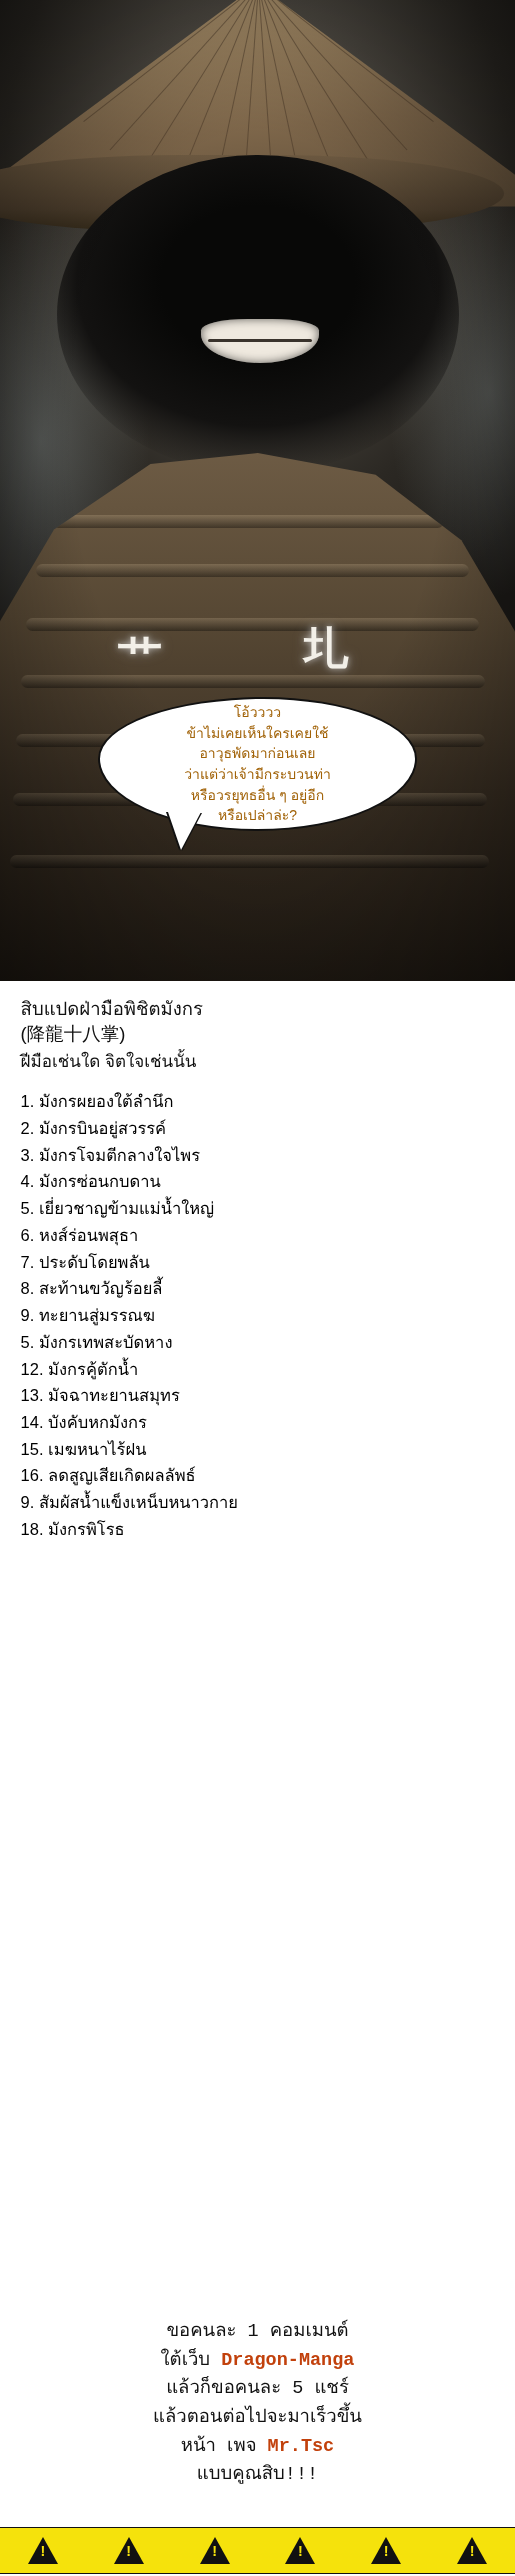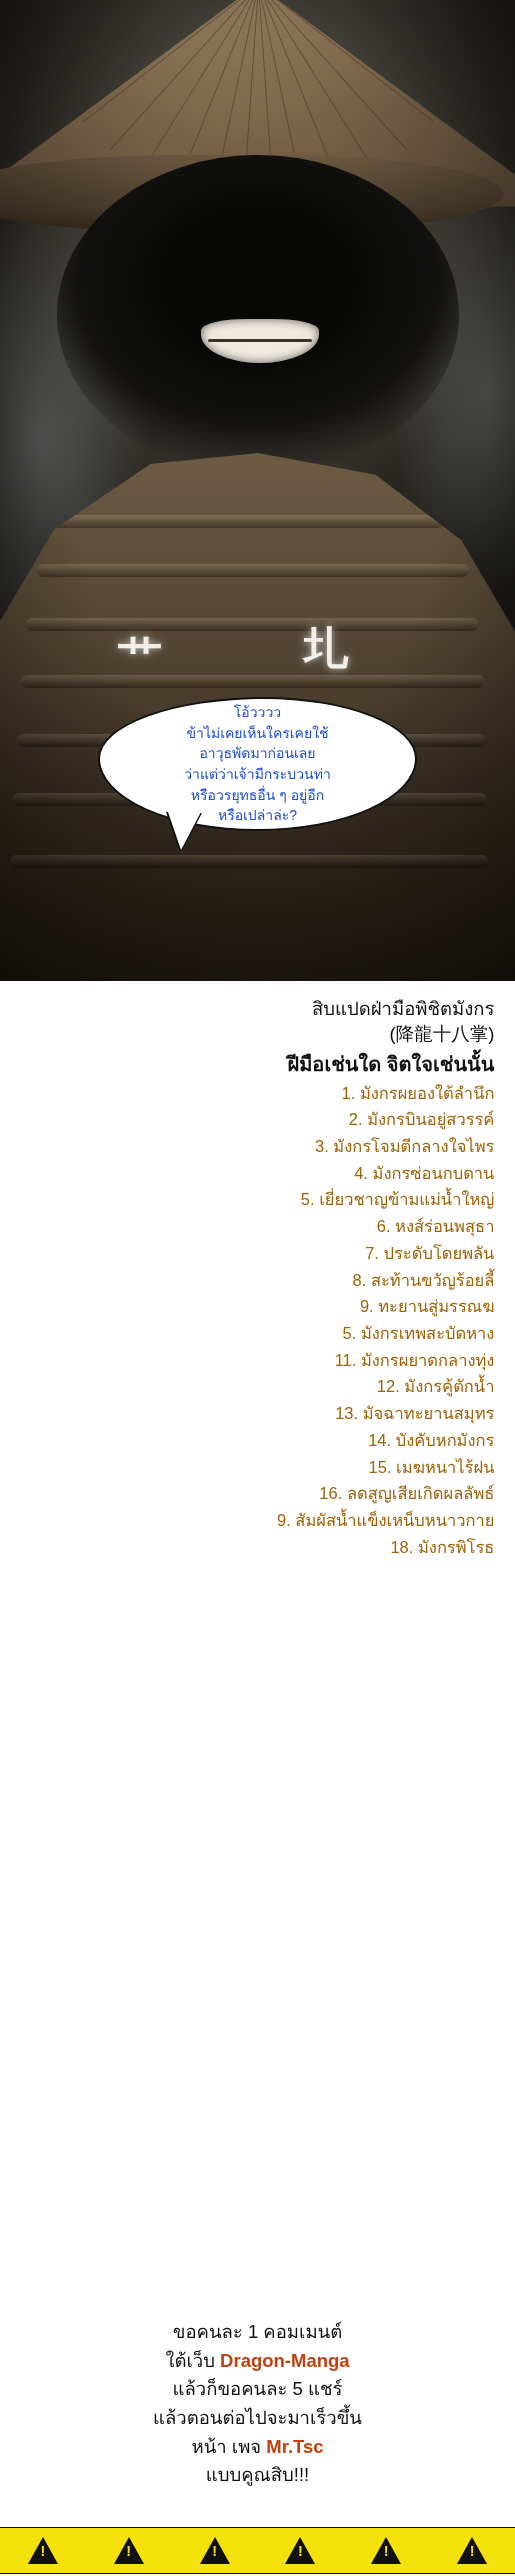--- a/index.html
+++ b/index.html
@@ -125,21 +125,21 @@
     border: 2.1px solid #111;
     border-radius: 52% 48% 50% 50% / 46% 46% 54% 54%;
     display: flex; align-items: center; justify-content: center;
     z-index: 6;
   }
   .bubble-text {
     text-align: center;
     font-family: "Liberation Sans", sans-serif;
     font-size: 14px;
     line-height: 1.48;
-    color: #1d4ed8;
+    color: #a16207;
     padding: 0 20.6px;
     white-space: pre-line;
   }
   .bubble-tail {
     position: absolute;
     left: 168px; top: 812px;
     width: 0; height: 0;
     border-left: 13.4px solid transparent;
     border-right: 20.6px solid transparent;
     border-top: 38px solid #ffffff;
@@ -147,59 +147,59 @@
     z-index: 7;
   }
 
   
   .text-block {
     position: absolute;
     left: 0; top: 981px;
     width: 515px;
     padding: 15.5px 20.6px 20.6px;
     background: #ffffff;
-    text-align: right;
+    text-align: left;
     color: #111;
     font-family: "Liberation Sans", sans-serif;
   }
   .title-main {
     font-size: 18.5px;
     line-height: 1.35;
     margin: 0 0 1px;
     font-weight: 400;
   }
   .title-sub {
     font-size: 18.5px;
     line-height: 1.35;
     margin: 0 0 2.1px;
     font-weight: 400;
   }
   .title-line3 {
-    font-size: 20px;
+    font-size: 17px;
     line-height: 1.4;
-    margin: 0 0 2px;
-    font-weight: 700;
+    margin: 0 0 15px;
+    font-weight: 400;
   }
   .tech-list { list-style: none; margin: 0; padding: 0; }
   .tech-list li {
     font-size: 16.5px;
     line-height: 1.62;
-    color: #a16207;
+    color: #000000;
   }
 
   
   .cta {
     position: absolute;
     left: 0; top: 2318px;
     width: 515px;
     text-align: center;
     font-size: 18.5px;
     line-height: 1.55;
     color: #111;
-    font-family: Liberation Sans, sans-serif;
+    font-family: Liberation Mono, monospace;
   }
   .cta .accent { color: #c2410c; font-weight: 700; }
 
   
   .warn-strip {
     position: absolute;
     left: 0; top: 2527px;
     width: 515px; height: 47px;
     background: #f5e20c;
     display: flex; align-items: center; justify-content: space-around;
@@ -293,21 +293,20 @@
       <li>1. มังกรผยองใต้ลำนึก</li>
       <li>2. มังกรบินอยู่สวรรค์</li>
       <li>3. มังกรโจมตีกลางใจไพร</li>
       <li>4. มังกรซ่อนกบดาน</li>
       <li>5. เยี่ยวชาญข้ามแม่น้ำใหญ่</li>
       <li>6. หงส์ร่อนพสุธา</li>
       <li>7. ประดับโดยพลัน</li>
       <li>8. สะท้านขวัญร้อยลี้</li>
       <li>9. ทะยานสู่มรรณฆ</li>
       <li>5. มังกรเทพสะบัดหาง</li>
-      <li>11. มังกรผยาดกลางทุ่ง</li>
       <li>12. มังกรคู้ตักน้ำ</li>
       <li>13. มัจฉาทะยานสมุทร</li>
       <li>14. บังคับหกมังกร</li>
       <li>15. เมฆหนาไร้ฝน</li>
       <li>16. ลดสูญเสียเกิดผลลัพธ์</li>
       <li>9. สัมผัสน้ำแข็งเหน็บหนาวกาย</li>
       <li>18. มังกรพิโรธ</li>
     </ul>
   </div>
 

